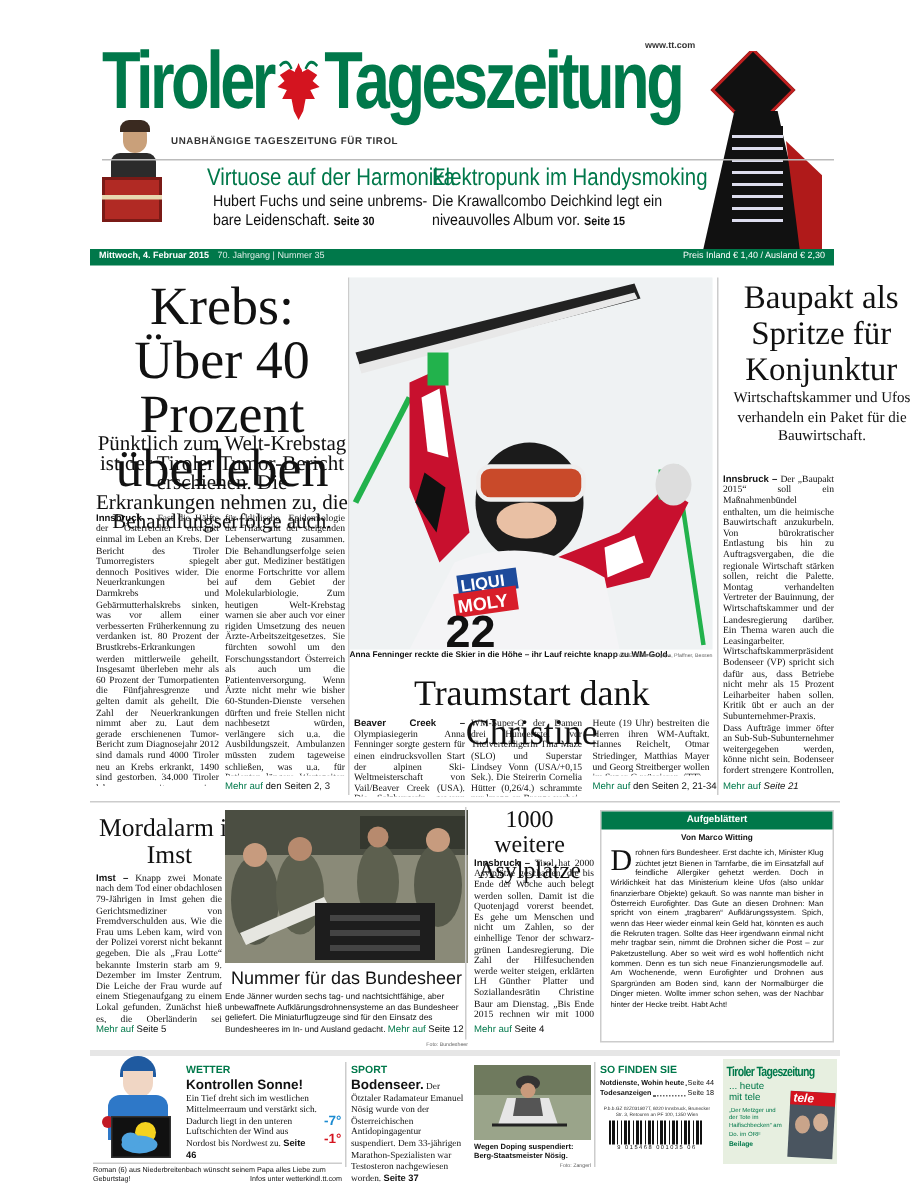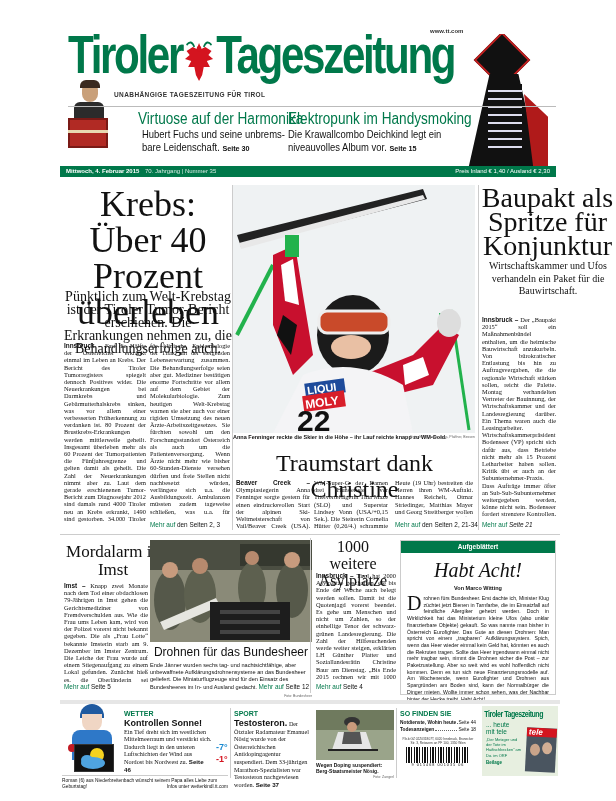--- a/index.html
+++ b/index.html
@@ -26,21 +26,21 @@
   .more{font-family:"Liberation Sans",sans-serif;font-size:6.4px}
   .more span{color:#00784a}
   .vrule{width:1px;background:#ccc}
   .hrule{height:1px;background:#ccc}
   
   #ski-photo{left:233px;top:185px;width:242px;height:248px;background:#eef1f2;overflow:hidden}
   #ski-caption{left:233px;top:434px;width:242px;font-family:"Liberation Sans",sans-serif;font-size:5.5px;font-weight:bold}
   #ski-credit{right:141px;top:435px;font-family:"Liberation Sans",sans-serif;font-size:3.5px;color:#666}
   #fen-h{left:237px;top:450px;width:235px;text-align:center;font-size:24px;line-height:26px}
   
-  #bau-h{left:480px;top:186px;width:135px;text-align:center;font-size:28px;line-height:24px}
+  #bau-h{left:480px;top:186px;width:135px;text-align:center;font-size:22px;line-height:24px}
   #bau-sub{left:482px;top:260px;width:132px;text-align:center;font-size:10px;line-height:12.5px}
   
   #mord-h{left:64px;top:543px;width:98px;text-align:center;font-size:17px;line-height:18px}
   #drone-photo{left:150px;top:540px;width:162px;height:102px;background:#6e705c;overflow:hidden}
   #drone-h{left:150px;top:645px;width:162px;text-align:center;font-family:"Liberation Sans",sans-serif;font-size:12px}
   #asyl-h{left:312px;top:538px;width:82px;text-align:center;font-size:16px;line-height:17px}
   #aufg{left:400px;top:540px;width:156px;height:155px;border:1px solid #ccc}
   #aufg-bar{height:12px;background:#00784a;color:#fff;font-family:"Liberation Sans",sans-serif;font-size:6.5px;font-weight:bold;text-align:center;line-height:12px}
   #aufg-h{text-align:center;font-size:20px;font-style:italic;margin-top:6px}
   #aufg-by{text-align:center;font-family:"Liberation Sans",sans-serif;font-size:5.5px;font-weight:bold;margin:3px 0 4px}
@@ -190,40 +190,39 @@
     <circle cx="102" cy="18" r="7" fill="#b78a6e"></circle>
     <ellipse cx="142" cy="50" rx="16" ry="28" fill="#56594a"></ellipse>
     <circle cx="142" cy="20" r="8" fill="#c79b7e"></circle>
     <polygon points="10,82 66,58 70,66 14,90" fill="#e6e6e0"></polygon>
     <rect x="60" y="62" width="80" height="38" fill="#1d1d1d"></rect>
     <rect x="70" y="70" width="60" height="4" fill="#444"></rect>
     <rect x="70" y="80" width="60" height="4" fill="#444"></rect>
     <rect x="70" y="90" width="60" height="4" fill="#444"></rect>
   </svg>
 </div>
-<div id="drone-h" class="abs">Drohnen für das Bundesheer</div>
+<div id="drone-h" class="abs">Nummer für das Bundesheer</div>
 <div class="abs sans" style="left:150px;top:662px;width:162px;font-size:5.6px;line-height:7px">
   <span>Ende Jänner wurden sechs tag- und nachtsichtfähige, aber unbewaffnete Aufklärungsdrohnensysteme an das Bundesheer geliefert. Die Miniaturflugzeuge sind für den Einsatz des Bundesheeres im In- und Ausland gedacht.</span>
   <span class="more"><span>Mehr auf</span> <em style="font-style:normal">Seite 12</em></span>
   <span style="float:right;font-size:3.5px;color:#666;margin-top:2px">Foto: Bundesheer</span>
 </div>
 
 <div class="abs vrule" style="left:310px;top:538px;height:155px"></div>
 
 <div id="asyl-h" class="abs">1000 weitere Asylplätze</div>
 <div class="abs body-text" style="left:316px;top:572px;width:80px;height:108px;overflow:hidden">
   <b>Innsbruck –</b> <span>Tirol hat 2000 Asylplätze geschaffen, die bis Ende der Woche auch belegt werden sollen. Damit ist die Quotenjagd vorerst beendet. Es gehe um Menschen und nicht um Zahlen, so der einhellige Tenor der schwarz-grünen Landesregierung. Die Zahl der Hilfesuchenden werde weiter steigen, erklärten LH Günther Platter und Soziallandesrätin Christine Baur am Dienstag. „Bis Ende 2015 rechnen wir mit 1000 weiteren Asylwerbern in Tirol.“ (aheu)</span>
 </div>
 <div class="abs more" style="left:316px;top:683px">
   <span>Mehr auf</span> <em style="font-style:normal">Seite 4</em>
 </div>
 
 <div id="aufg" class="abs">
   <div id="aufg-bar">Aufgeblättert</div>
-  <div id="aufg-h">Habt Acht!</div>
   <div id="aufg-by">Von Marco Witting</div>
   <div id="aufg-t">
     <span class="drop">D</span><span>rohnen fürs Bundesheer. Erst dachte ich, Minister Klug züchtet jetzt Bienen in Tarnfarbe, die im Einsatzfall auf feindliche Allergiker gehetzt werden. Doch in Wirklichkeit hat das Ministerium kleine Ufos (also unklar finanzierbare Objekte) gekauft. So was nannte man bisher in Österreich Eurofighter. Das Gute an diesen Drohnen: Man spricht von einem „tragbaren“ Aufklärungssystem. Spich, wenn das Heer wieder einmal kein Geld hat, könnten es auch die Rekruten tragen. Sollte das Heer irgendwann einmal nicht mehr tragbar sein, nimmt die Drohnen sicher die Post – zur Paketzustellung. Aber so weit wird es wohl hoffentlich nicht kommen. Denn es tun sich neue Finanzierungsmodelle auf. Am Wochenende, wenn Eurofighter und Drohnen aus Spargründen am Boden sind, kann der Normalbürger die Dinger mieten. Wollte immer schon sehen, was der Nachbar hinter der Hecke treibt. Habt Acht!</span>
   </div>
 </div>
 
 <div class="abs hrule" style="left:60px;top:700px;width:500px;background:#e6e6e6;height:4px"></div>
 
 <div class="abs" style="left:66px;top:702px;width:52px;height:72px">
   <div style="position:absolute;left:14px;top:2px;width:24px;height:14px;background:#1f5aa0;border-radius:12px 12px 0 0"></div>
@@ -249,21 +248,21 @@
 <div class="abs sans" style="left:62px;top:775px;width:166px;font-size:4.8px;line-height:6px;border-top:1px solid #ccc;padding-top:2px">
   <span>Roman (6) aus Niederbreitenbach wünscht seinem Papa alles Liebe zum Geburtstag!</span>
   <span style="float:right">Infos unter wetterkindl.tt.com</span>
 </div>
 
 <div class="abs vrule" style="left:230px;top:708px;height:70px"></div>
 
 <div class="abs" style="left:234px;top:710px;width:78px">
   <div class="sec-label">SPORT</div>
   <div style="font-size:6.2px;line-height:7.6px;margin-top:3px">
-    <span class="box-lead">Testosteron.</span> <span>Der Ötztaler Radamateur Emanuel Nösig wurde von der Österreichischen Antidopingagentur suspendiert. Dem 33-jährigen Marathon-Spezialisten war Testosteron nachgewiesen worden.</span> <b class="sans">Seite 37</b>
+    <span class="box-lead">Bodenseer.</span> <span>Der Ötztaler Radamateur Emanuel Nösig wurde von der Österreichischen Antidopingagentur suspendiert. Dem 33-jährigen Marathon-Spezialisten war Testosteron nachgewiesen worden.</span> <b class="sans">Seite 37</b>
   </div>
 </div>
 <div class="abs" style="left:316px;top:710px;width:78px;height:50px;background:#8f9a7e;overflow:hidden">
   <svg width="78" height="50" viewBox="0 0 78 50">
     <rect width="78" height="50" fill="#9aa48a"></rect>
     <rect x="0" y="0" width="78" height="20" fill="#6f7a5e"></rect>
     <ellipse cx="36" cy="12" rx="8" ry="5" fill="#333"></ellipse>
     <circle cx="36" cy="17" r="5" fill="#c99a7c"></circle>
     <polygon points="22,22 50,22 56,40 16,40" fill="#e6e6e6"></polygon>
     <polygon points="28,22 44,22 46,34 26,34" fill="#555"></polygon>

